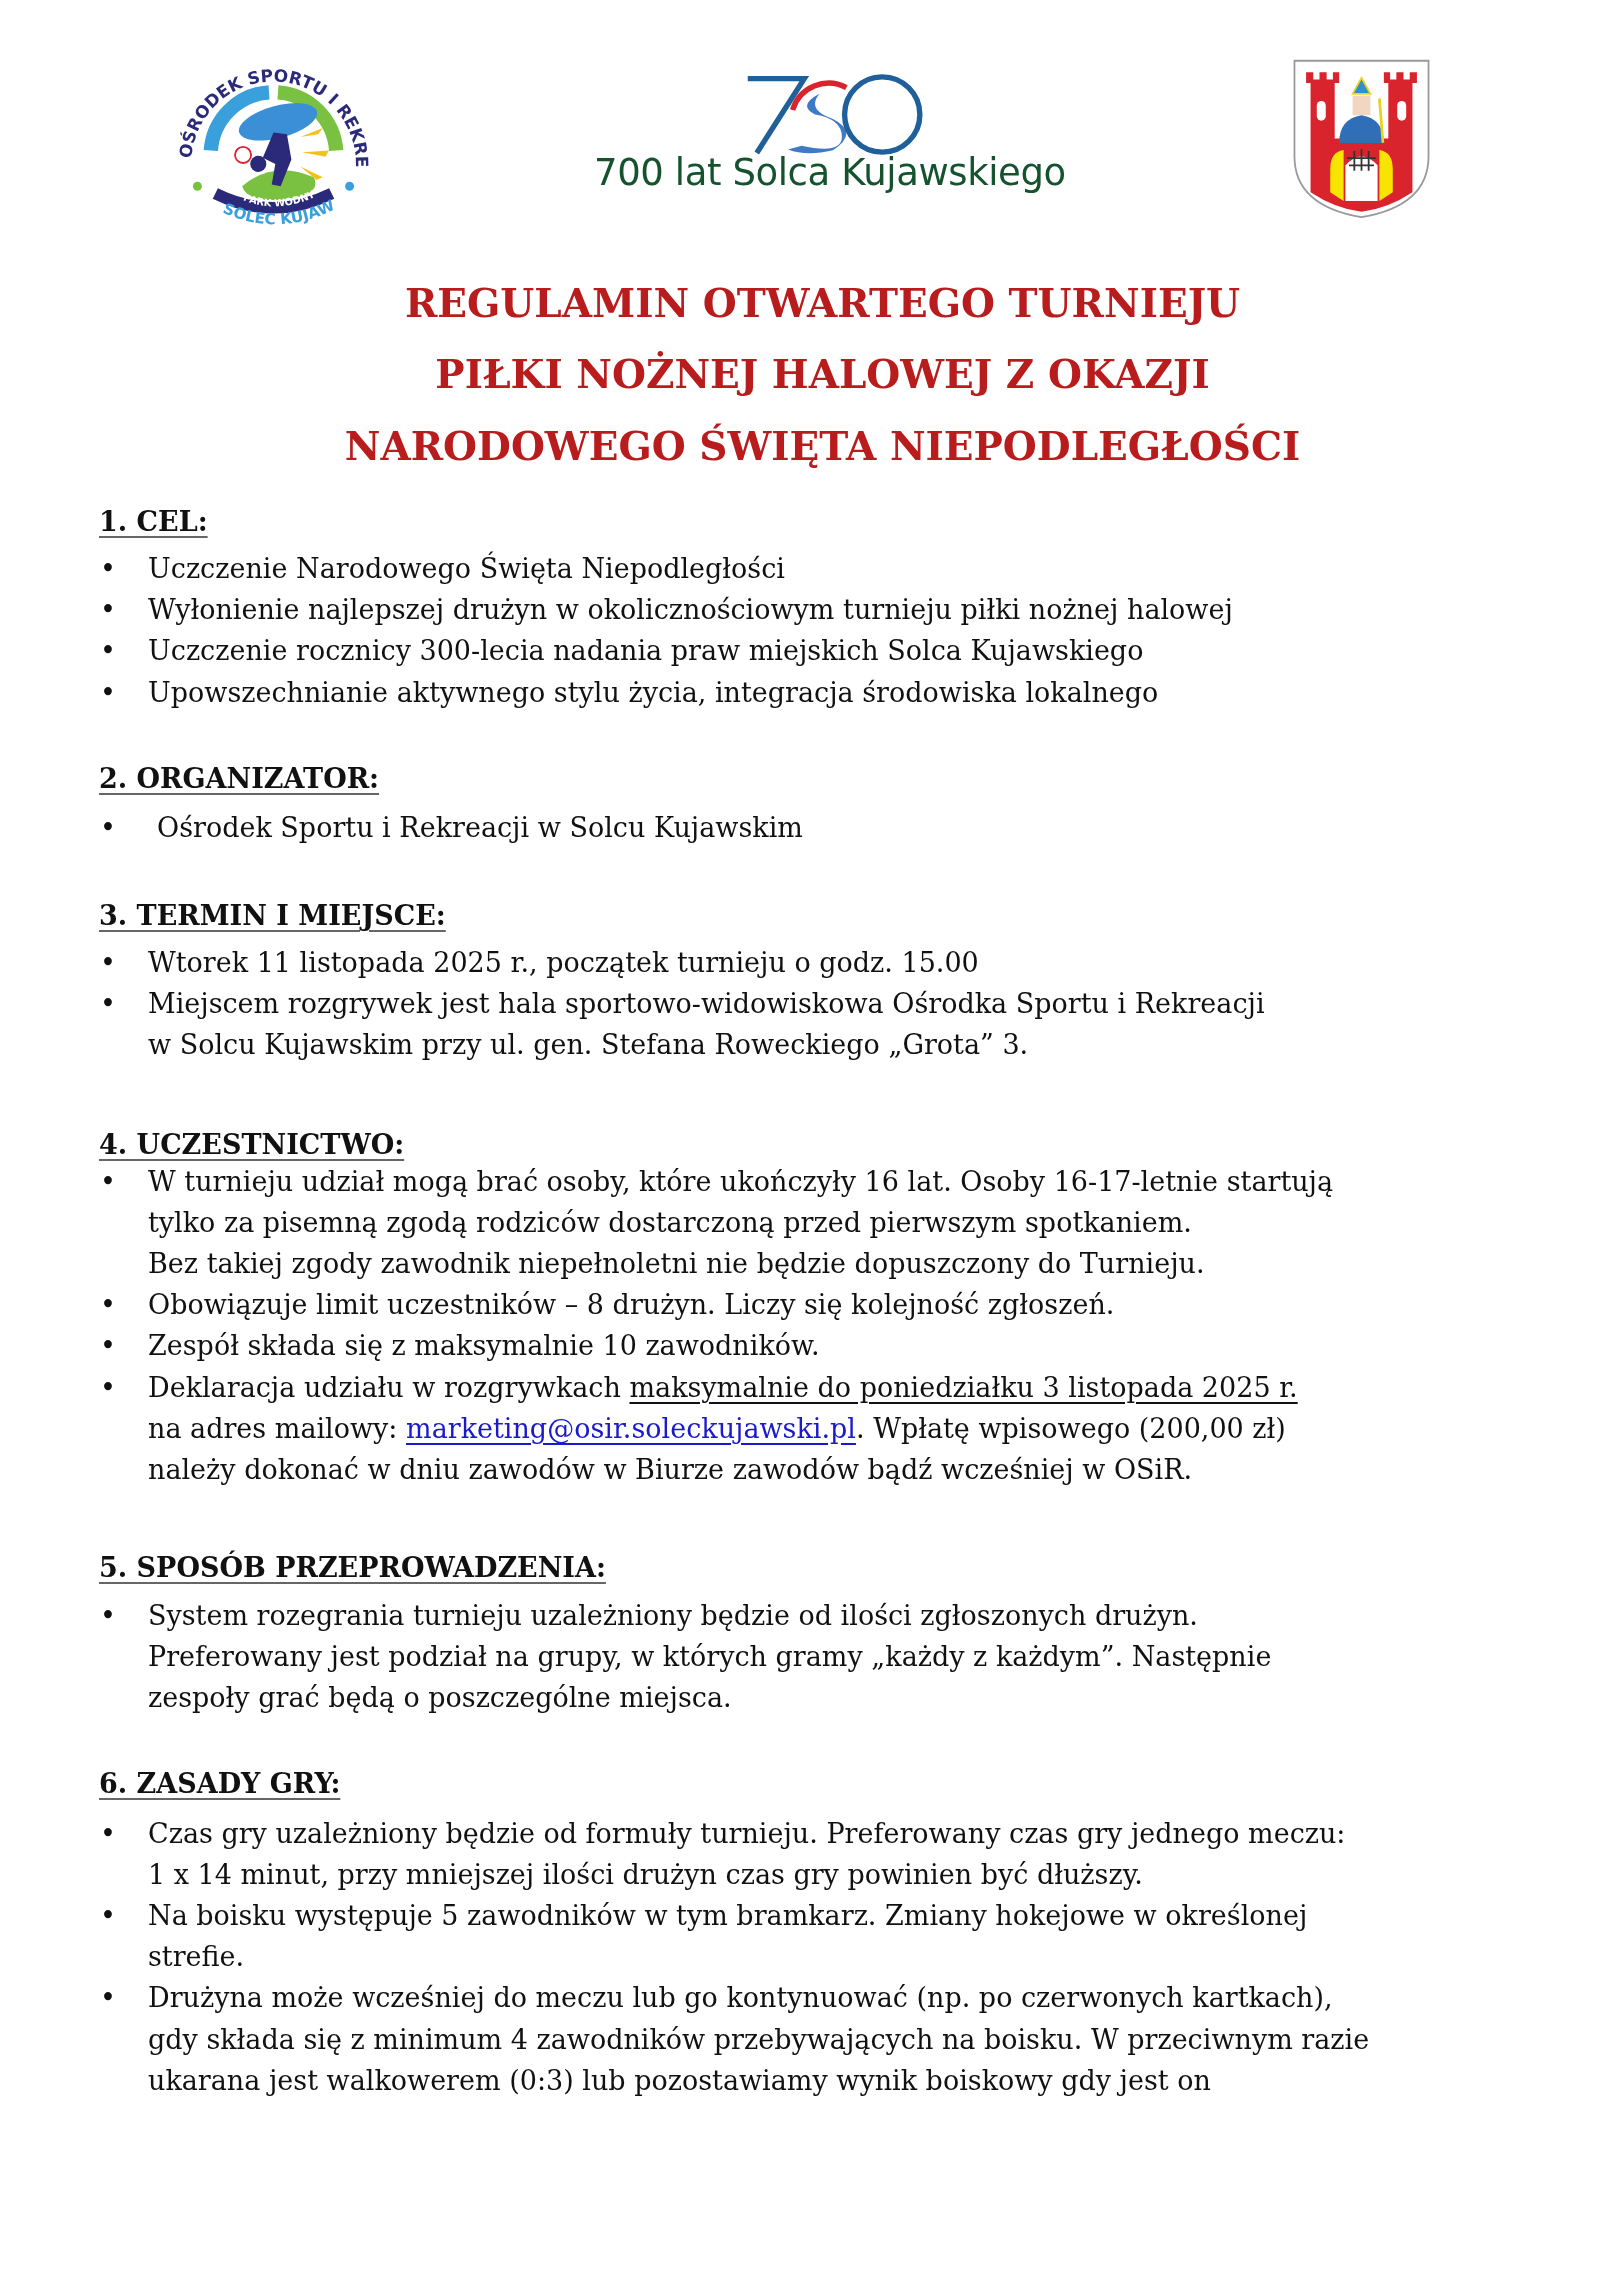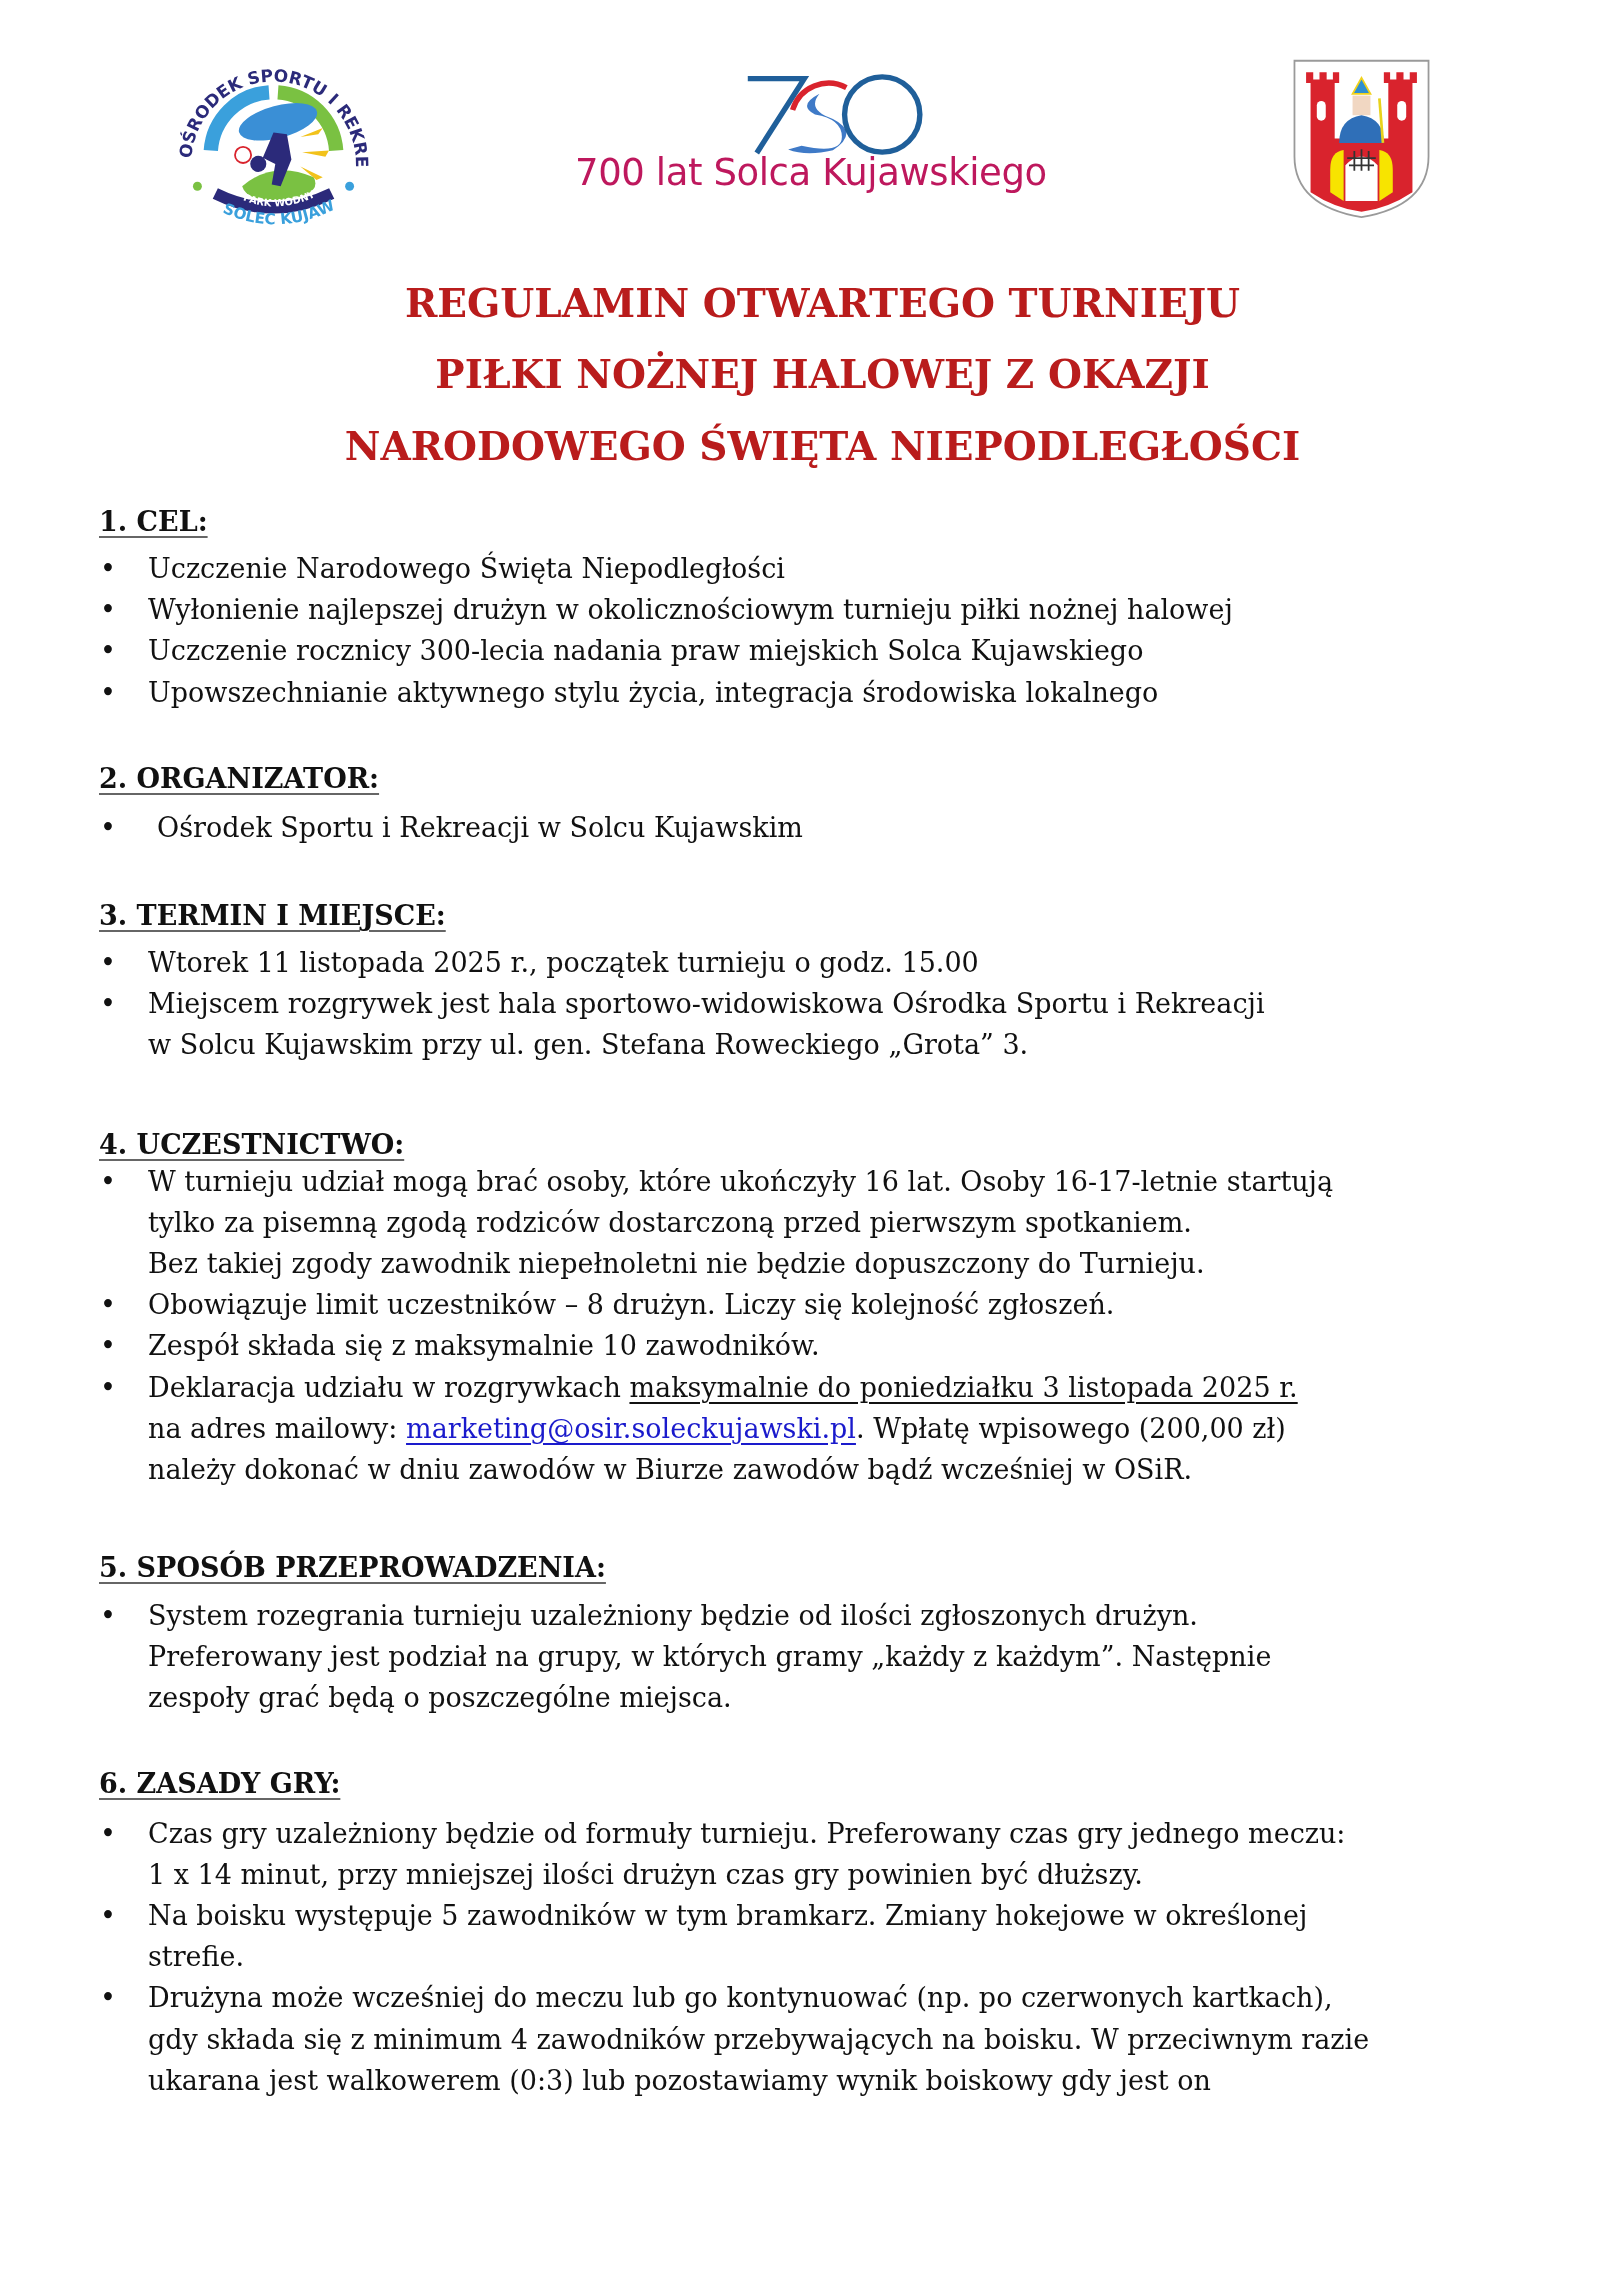--- a/index.html
+++ b/index.html
@@ -50,21 +50,21 @@
   </svg>
 </div>
 
 <div class="logo" style="left:573px; top:56px; width:484px; height:152px;">
   <svg width="484" height="99" viewBox="0 0 540 110">
     <path d="M195 25 L258 25 L205 108" fill="none" stroke="#1f5f9a" stroke-width="6"></path>
     <path d="M245 60 A42 42 0 0 1 305 35" fill="none" stroke="#d9232d" stroke-width="6"></path>
     <path d="M255 100 Q300 110 300 90 Q300 70 270 65 Q250 55 275 42 Q260 60 290 70 Q320 85 290 105 Q260 112 240 104Z" fill="#3f7ac7"></path>
     <circle cx="345" cy="65" r="42" fill="none" stroke="#1f5f9a" stroke-width="6"></circle>
   </svg>
-  <div style="position:absolute; left:2px; top:95px; width:484px; font-family:'DejaVu Sans', sans-serif; font-size:37px; color:#be185d; font-weight:normal; letter-spacing:-0.4px;">700 lat Solca Kujawskiego</div>
+  <div style="position:absolute; left:21px; top:95px; width:484px; font-family:'DejaVu Sans', sans-serif; font-size:37px; color:#14532d; font-weight:normal; letter-spacing:-0.4px;">700 lat Solca Kujawskiego</div>
 </div>
 
 <div class="logo" style="left:1290px; top:58px; width:143px; height:161px;">
   <svg width="143" height="161" viewBox="0 0 160 180">
     <path d="M5 3 L155 3 L155 110 Q155 165 80 178 Q5 165 5 110 Z" fill="#ffffff" stroke="#9a9a9a" stroke-width="2"></path>
     <path d="M18 28 L18 16 L26 16 L26 24 L33 24 L33 16 L41 16 L41 24 L48 24 L48 16 L55 16 L55 28 L50 28 L50 90 L110 90 L110 28 L105 28 L105 16 L112 16 L112 24 L119 24 L119 16 L127 16 L127 24 L134 24 L134 16 L142 16 L142 28 L137 28 L137 150 Q110 168 80 172 Q50 168 23 150 L23 28 Z" fill="#d9232d"></path>
     <rect x="30" y="48" width="10" height="22" rx="5" fill="#ffffff"></rect>
     <rect x="120" y="48" width="10" height="22" rx="5" fill="#ffffff"></rect>
     <path d="M70 40 L80 22 L90 40 Z" fill="#2f8fd0" stroke="#f2d21b" stroke-width="2"></path>
     <rect x="70" y="42" width="20" height="22" fill="#f1d7c2"></rect>

